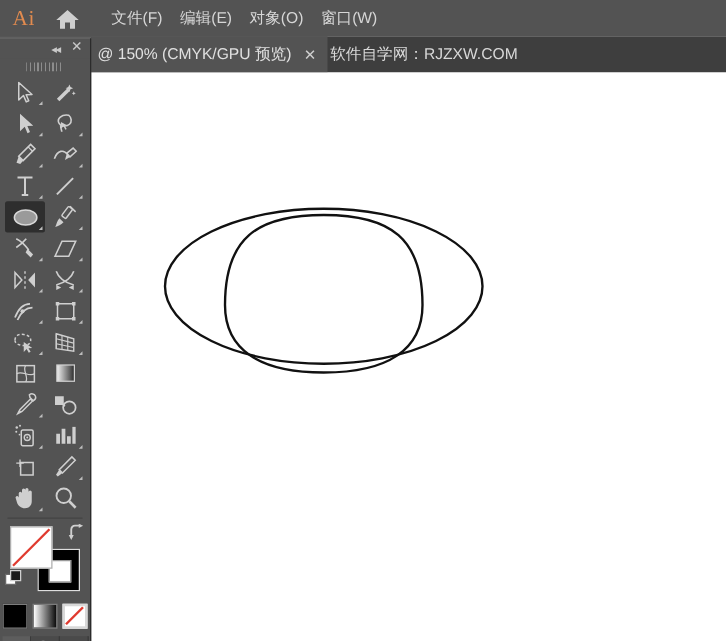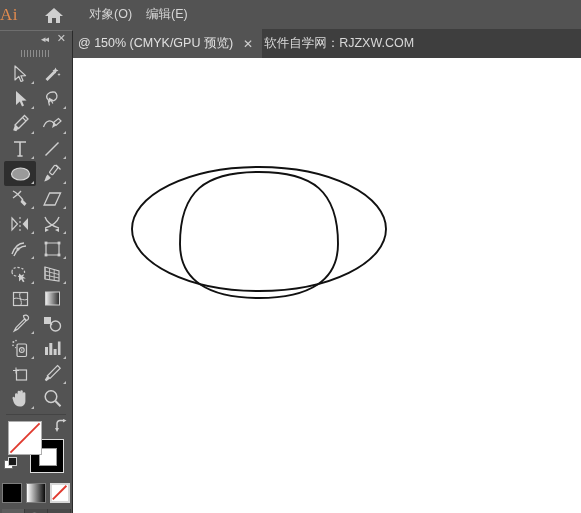--- a/index.html
+++ b/index.html
@@ -25,20 +25,21 @@
   .menubar {
     position: absolute;
     left: 0; top: 0;
     width: 581px; height: 29px;
     background: #535353;
     display: flex;
     align-items: center;
   }
   .ai-logo {
     width: 38px;
+    text-align: center;
     color: #e28b4f;
     font-size: 17px;
     font-family: "Liberation Serif", serif;
     letter-spacing: 0.5px;
     user-select: none;
   }
   .home-icon {
     width: 32px;
     display: flex;
     align-items: center;
@@ -268,22 +269,24 @@
 <div id="app">
 
   <div class="menubar">
     <div class="ai-logo">Ai</div>
     <div class="home-icon">
       <svg width="20" height="18" viewBox="0 0 20 18">
         <path d="M10 2 L19 10 L16 10 L16 17 L12 17 L12 12 L8 12 L8 17 L4 17 L4 10 L1 10 Z" fill="#cfcfcf"></path>
       </svg>
     </div>
     <div class="menu-items">
+      <div class="menu-item">文件(F)</div>
+      <div class="menu-item">编辑(E)</div>
       <div class="menu-item">对象(O)</div>
-      <div class="menu-item">编辑(E)</div>
+      <div class="menu-item">窗口(W)</div>
     </div>
   </div>
 
   <div class="tabbar">
     <div class="tab active" style="padding-left:78px;">
       <span>@ 150% (CMYK/GPU 预览)</span>
       <span class="tab-close">✕</span>
     </div>
     <div class="tab plain">
       <span>软件自学网：RJZXW.COM</span>

